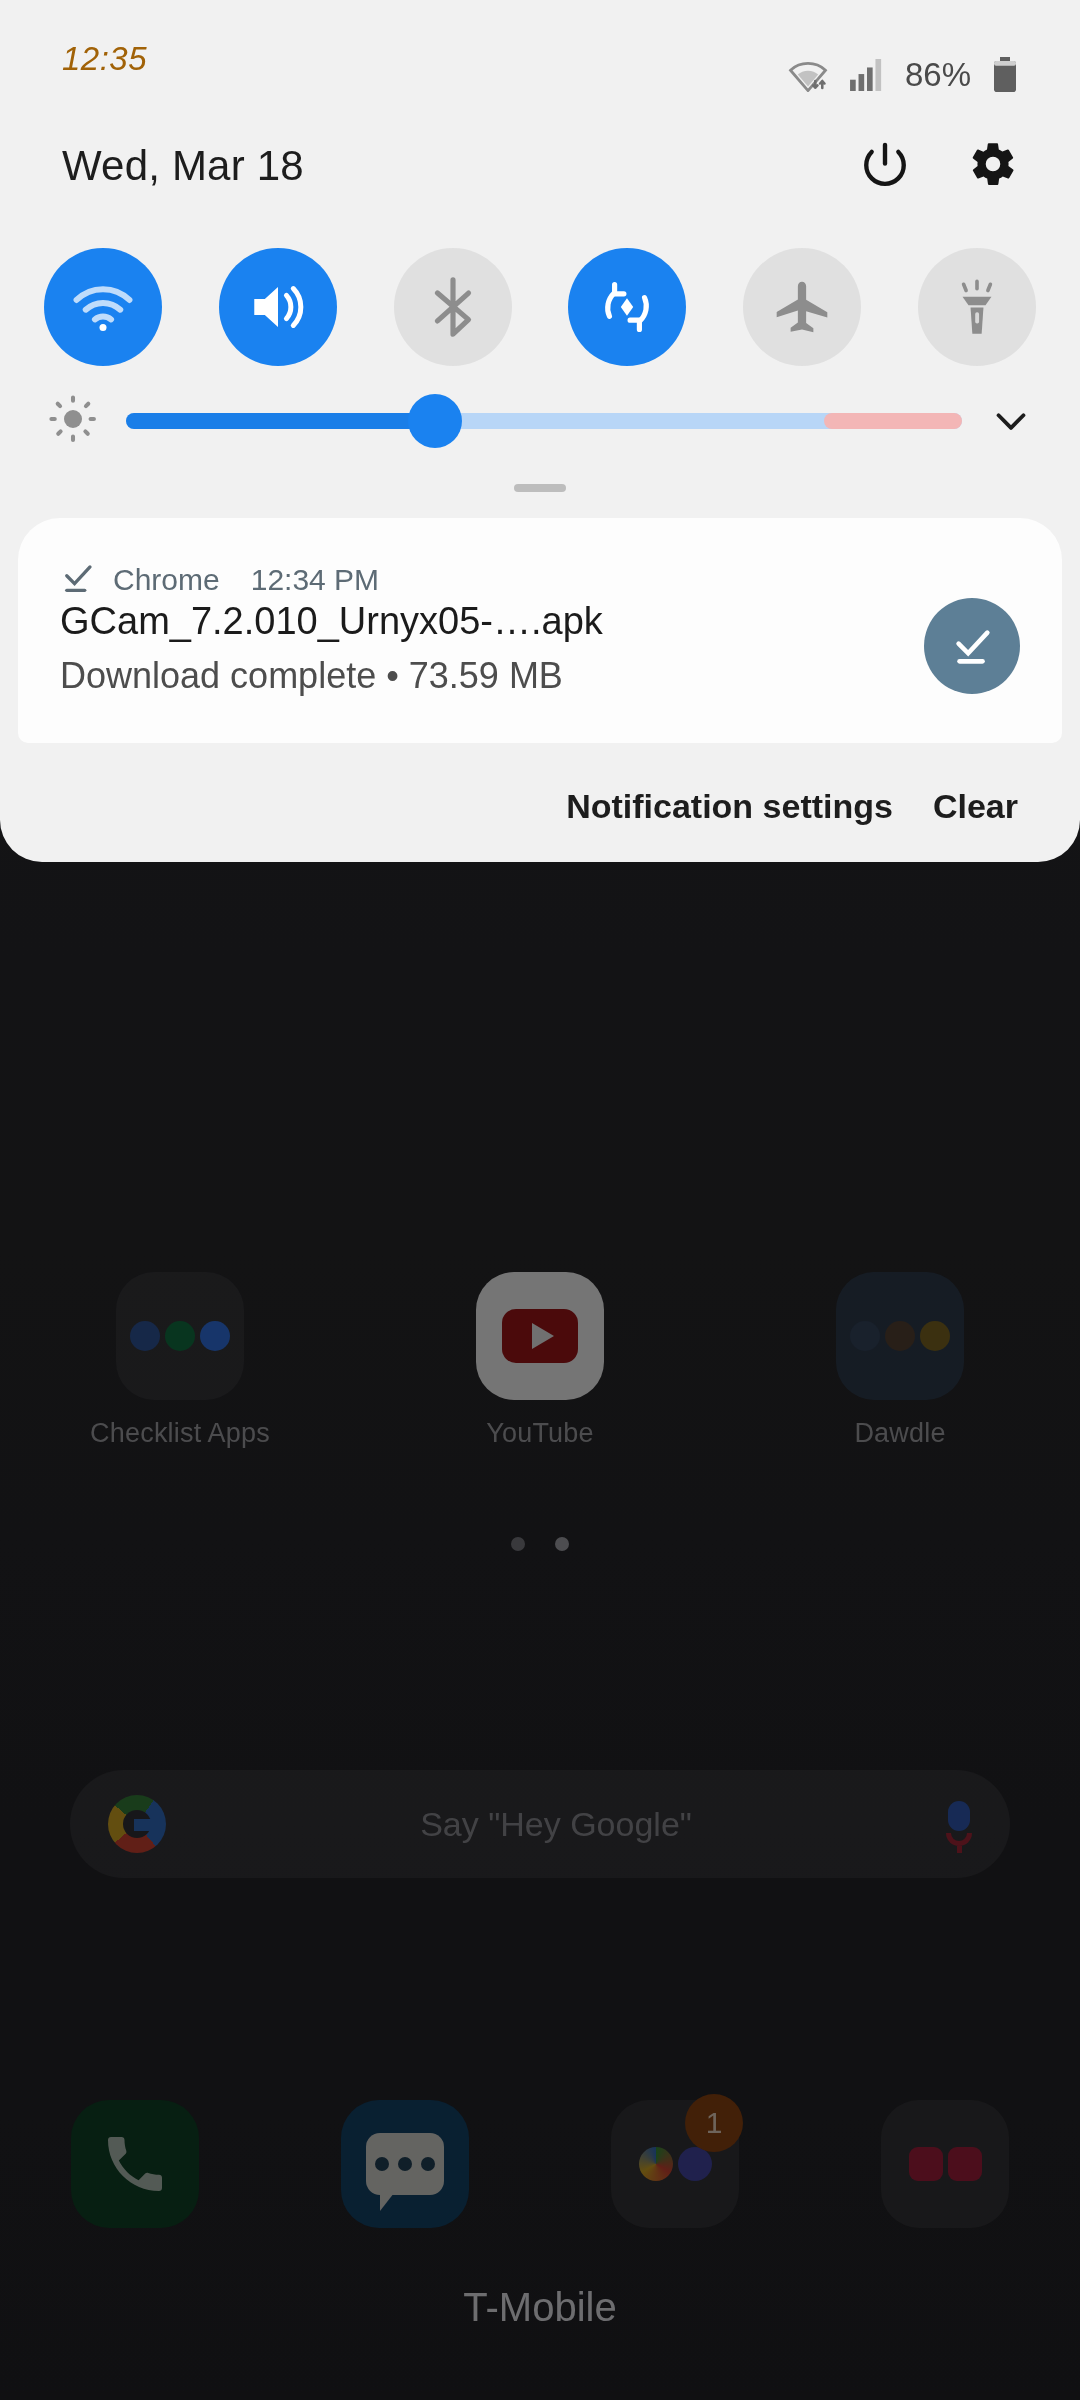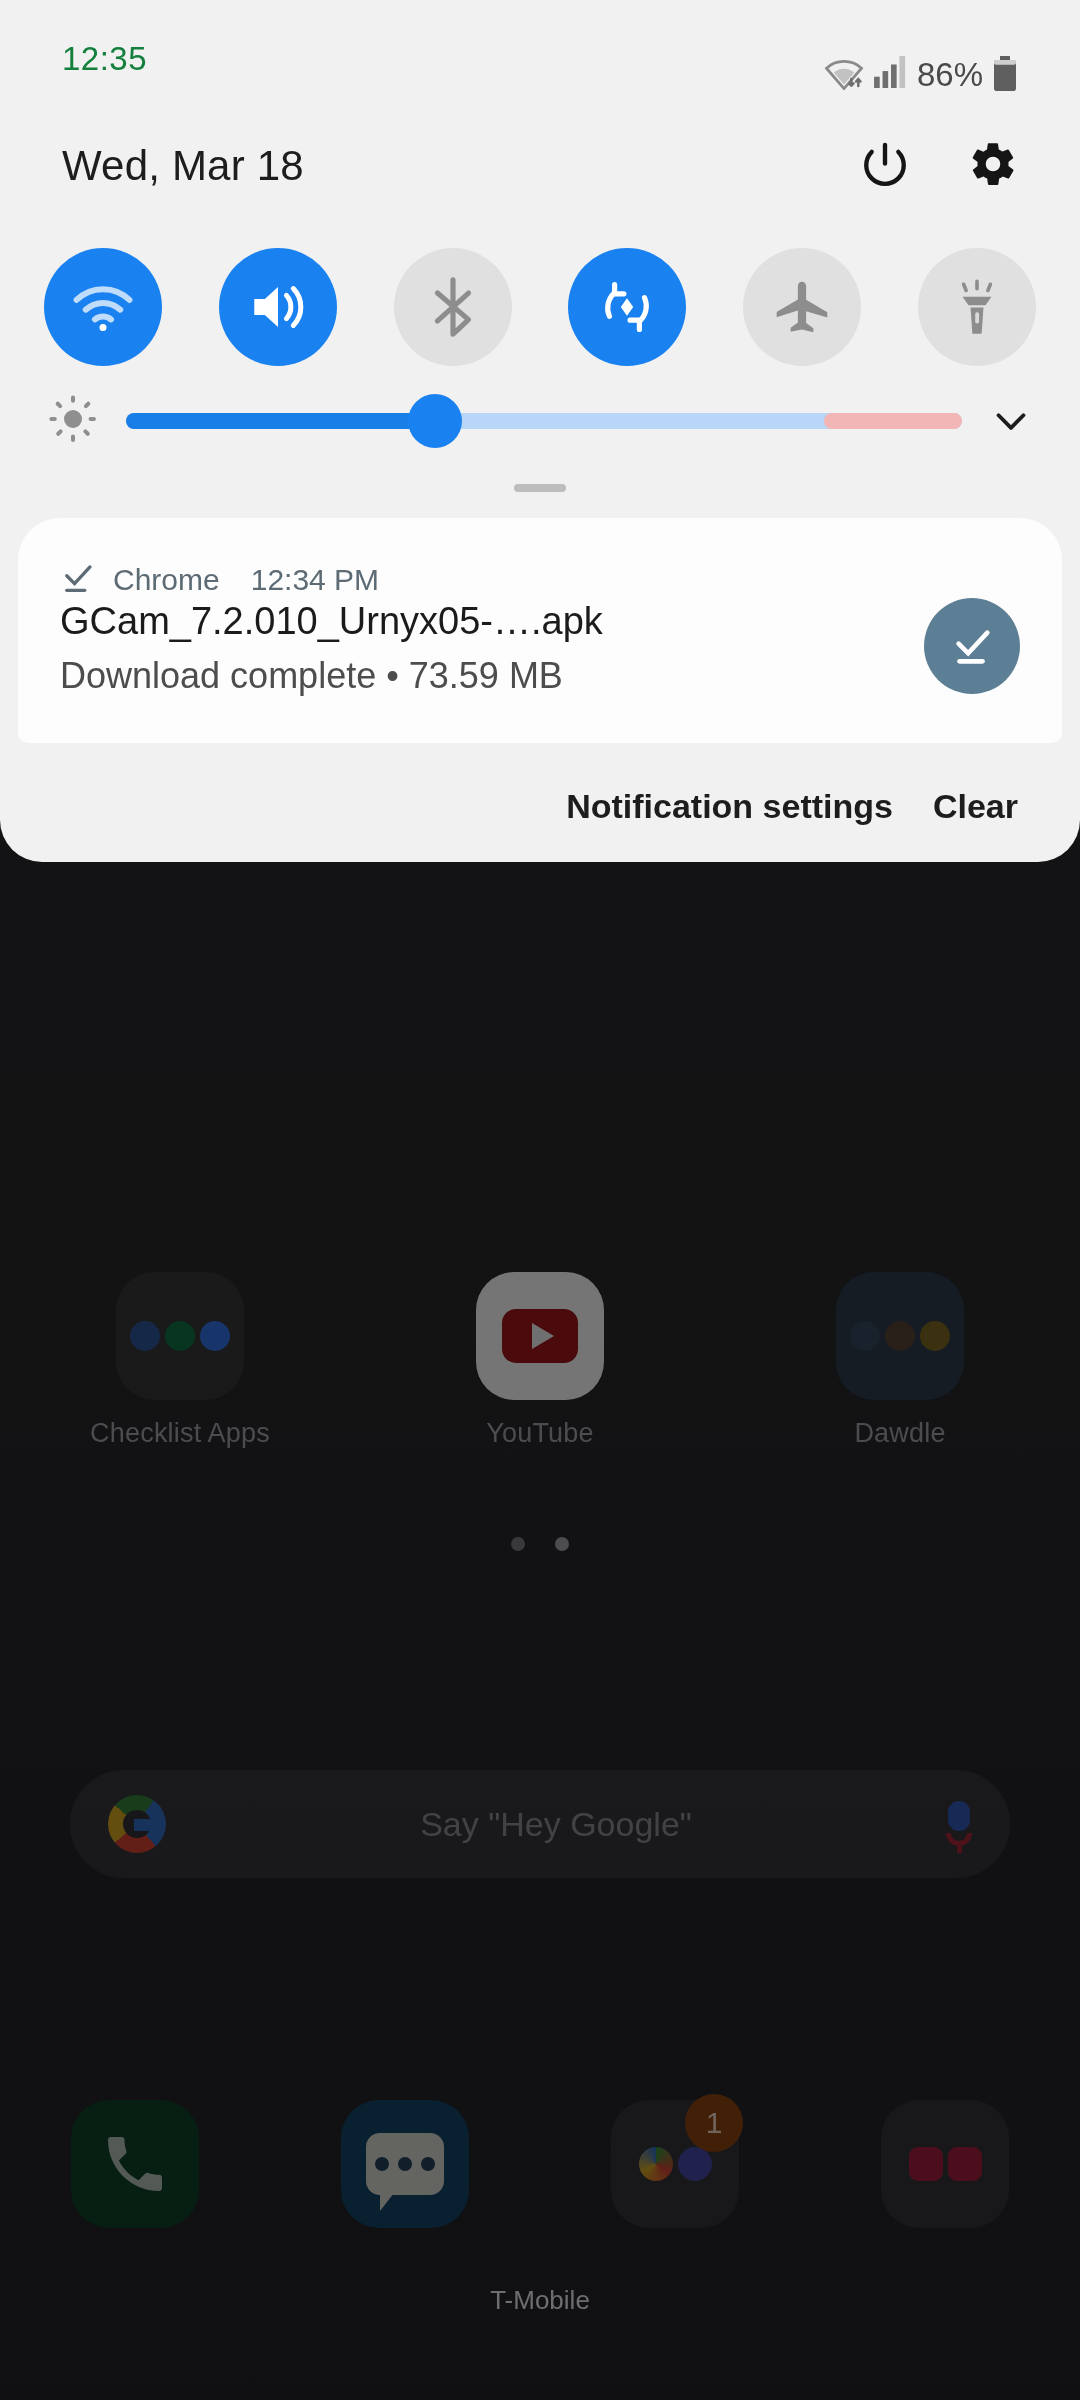--- a/index.html
+++ b/index.html
@@ -90,38 +90,38 @@
   .mic .arc{width:26px;height:13px;border:5px solid #8e2230;border-top:none;border-radius:0 0 14px 14px;margin-top:2px;}
   .mic .stem{width:5px;height:7px;background:#8e2230;margin:0 auto;}
 
   
   #dots{position:absolute;left:0;right:0;top:1537px;display:flex;justify-content:center;gap:30px;z-index:2;}
   #dots span{width:14px;height:14px;border-radius:50%;background:#6a6a70;display:block;}
   #dots span.active{background:#8e8e94;}
 
   #carrier{
     position:absolute;left:0;right:0;top:2285px;text-align:center;
-    font-size:26px;color:#c9c9ce;z-index:3;
+    font-size:40px;color:#c9c9ce;z-index:3;
   }
 
   
   #scrim{position:absolute;inset:0;background:rgba(0,0,0,.46);z-index:5;}
 
   
   #shade{
     position:absolute;top:0;left:0;width:1080px;
     background:#f1f1f1;z-index:10;
     border-bottom-left-radius:42px;border-bottom-right-radius:42px;
     padding-bottom:26px;
   }
 
   
   #statusbar{height:118px;display:flex;align-items:center;padding:0 62px;}
-  #statusbar .clock{font-size:33px;color:#15803d;letter-spacing:.5px;}
-  #statusbar .right{margin-left:auto;display:flex;align-items:flex-start;gap:9px;margin-top:32px;}
+  #statusbar .clock{font-size:33px;color:#a16207;letter-spacing:.5px;font-style:italic;}
+  #statusbar .right{margin-left:auto;display:flex;align-items:center;gap:21px;margin-top:32px;}
   .sb-batt-pct{font-size:33px;color:#4a4a4a;}
   svg.sbicon{display:block;}
 
   
   #dateheader{display:flex;align-items:center;padding:0 62px;height:96px;}
   #dateheader .date{font-size:42px;color:#1d1d1d;letter-spacing:.2px;}
   #dateheader .acts{margin-left:auto;display:flex;align-items:center;gap:58px;}
 
   
   #toggles{display:flex;justify-content:space-between;padding:34px 44px 0;}

